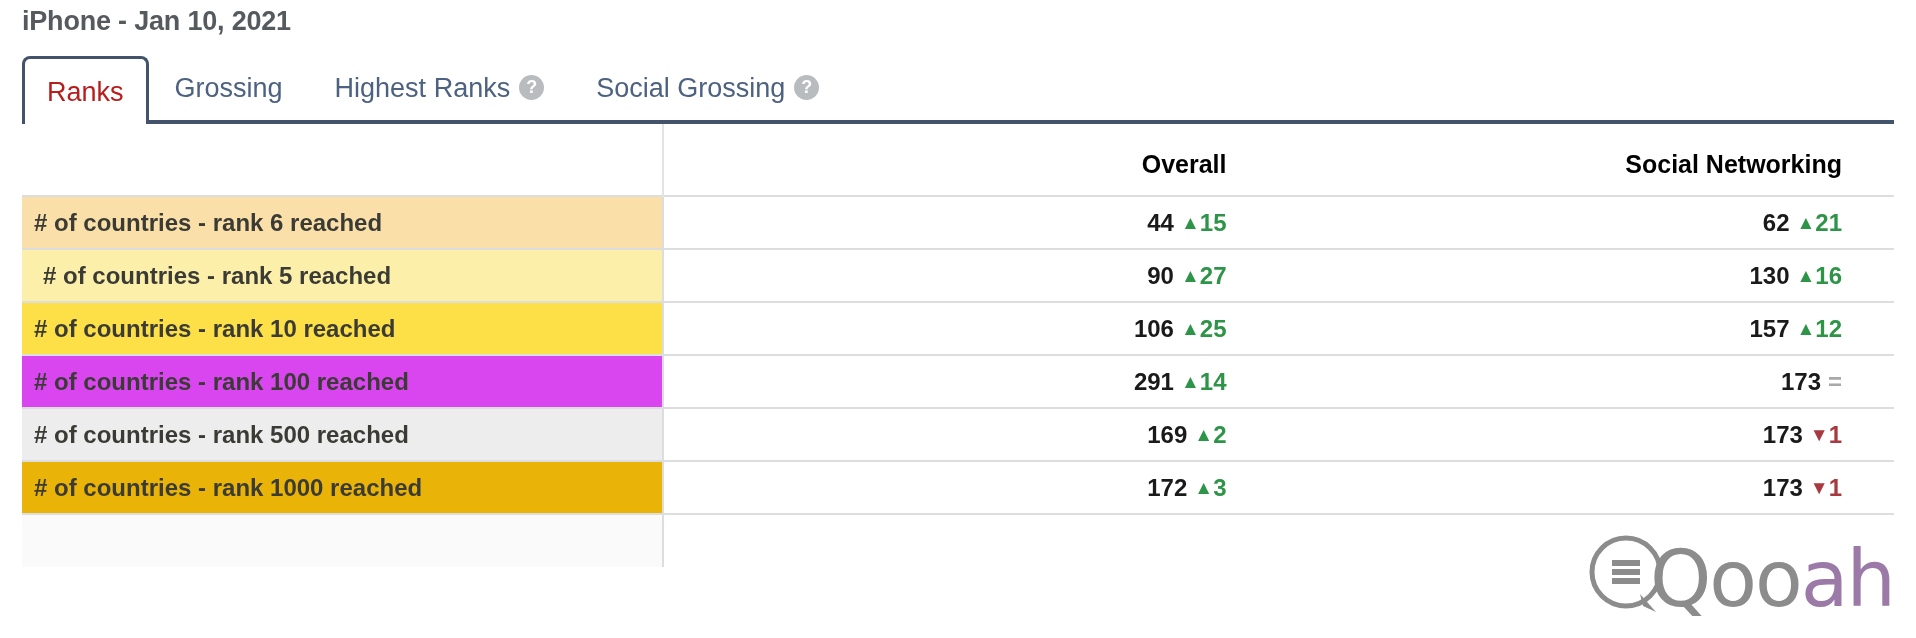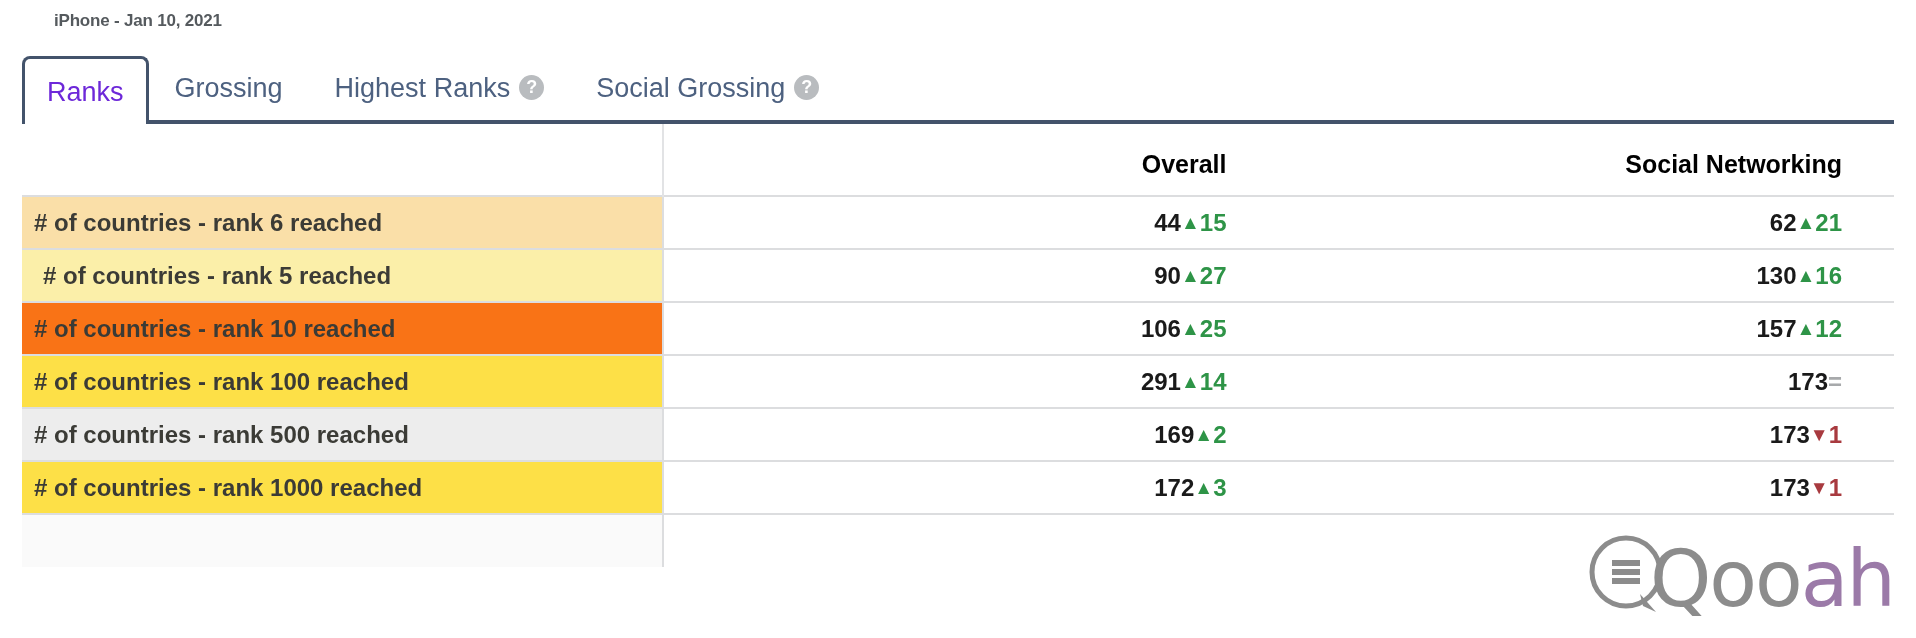--- a/index.html
+++ b/index.html
@@ -18,28 +18,27 @@
   .page {
     position: relative;
     width: 1916px;
     height: 638px;
     box-sizing: border-box;
     padding: 0 22px;
   }
 
   
   .page-title {
-    font-size: 17px;
+    font-size: 27px;
     font-weight: bold;
     color: #555a5e;
     letter-spacing: -0.2px;
     padding-top: 6px;
     height: 34px;
     line-height: 30px;
-    margin-left: 32px;
   }
 
   
   .tabs {
     position: relative;
     display: flex;
     align-items: flex-end;
     height: 68px;
     margin-top: 12px;
     border-bottom: 4px solid #43536b;
@@ -52,21 +51,21 @@
     font-size: 27px;
     color: #4d6180;
     padding: 0 26px;
     height: 64px;
     line-height: 64px;
     box-sizing: border-box;
     white-space: nowrap;
     cursor: pointer;
   }
   .tab.active {
-    color: #6d28d9;
+    color: #b91c1c;
     background: #ffffff;
     border: 3px solid #43536b;
     border-bottom: none;
     border-radius: 8px 8px 0 0;
     margin-bottom: -4px;
     height: 68px;
     line-height: 62px;
     padding: 0 22px;
   }
   .tab-label { display: inline-block; }
@@ -127,21 +126,21 @@
     white-space: nowrap;
   }
   .cell-value {
     text-align: right;
     padding-right: 52px;
     color: #1a1a1a;
     font-weight: bold;
     white-space: nowrap;
   }
   .num { color: #1a1a1a; }
-  .delta { margin-left: 0; font-weight: bold; }
+  .delta { margin-left: 7px; font-weight: bold; }
   .delta.up   { color: #2e9447; }
   .delta.down { color: #a83a3f; }
   .delta.flat { color: #a7a9ab; font-weight: bold; }
   .arrow { font-size: 19px; position: relative; top: -2px; }
 
   
   .watermark {
     position: absolute;
     right: 22px;
     bottom: 20px;
@@ -209,36 +208,36 @@
           <td class="cell-label" style="background: rgb(250, 223, 168);"># of countries - rank 6 reached</td>
           <td class="cell-value"><span class="num">44</span><span class="delta up"><span class="arrow">▲</span>15</span></td>
           <td class="cell-value"><span class="num">62</span><span class="delta up"><span class="arrow">▲</span>21</span></td>
         </tr>
         <tr>
           <td class="cell-label" style="background: rgb(251, 239, 169); padding-left: 21px;"># of countries - rank 5 reached</td>
           <td class="cell-value"><span class="num">90</span><span class="delta up"><span class="arrow">▲</span>27</span></td>
           <td class="cell-value"><span class="num">130</span><span class="delta up"><span class="arrow">▲</span>16</span></td>
         </tr>
         <tr>
-          <td class="cell-label" style="background: #f97316;"># of countries - rank 10 reached</td>
+          <td class="cell-label" style="background: #fde047;"># of countries - rank 10 reached</td>
           <td class="cell-value"><span class="num">106</span><span class="delta up"><span class="arrow">▲</span>25</span></td>
           <td class="cell-value"><span class="num">157</span><span class="delta up"><span class="arrow">▲</span>12</span></td>
         </tr>
         <tr>
-          <td class="cell-label" style="background: #fde047;"># of countries - rank 100 reached</td>
+          <td class="cell-label" style="background: #d946ef;"># of countries - rank 100 reached</td>
           <td class="cell-value"><span class="num">291</span><span class="delta up"><span class="arrow">▲</span>14</span></td>
           <td class="cell-value"><span class="num">173</span><span class="delta flat">=</span></td>
         </tr>
         <tr>
           <td class="cell-label" style="background: rgb(237, 237, 237);"># of countries - rank 500 reached</td>
           <td class="cell-value"><span class="num">169</span><span class="delta up"><span class="arrow">▲</span>2</span></td>
           <td class="cell-value"><span class="num">173</span><span class="delta down"><span class="arrow">▼</span>1</span></td>
         </tr>
         <tr>
-          <td class="cell-label" style="background: #fde047;"># of countries - rank 1000 reached</td>
+          <td class="cell-label" style="background: #eab308;"># of countries - rank 1000 reached</td>
           <td class="cell-value"><span class="num">172</span><span class="delta up"><span class="arrow">▲</span>3</span></td>
           <td class="cell-value"><span class="num">173</span><span class="delta down"><span class="arrow">▼</span>1</span></td>
         </tr>
         <tr>
           <td class="cell-label" style="background: rgb(250, 250, 250);"></td>
           <td class="cell-value"></td>
           <td class="cell-value"></td>
         </tr>
       </tbody>
   </table>

